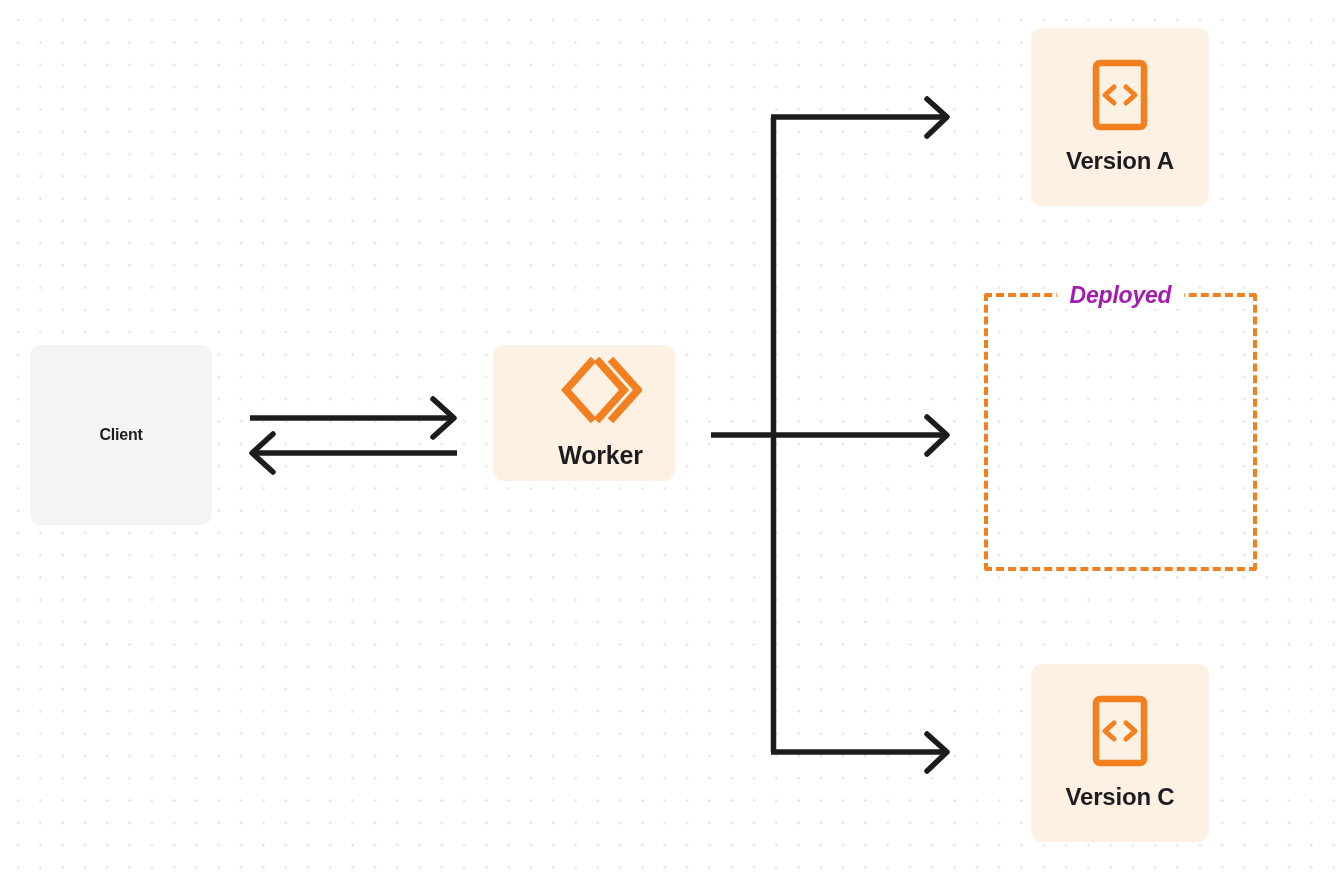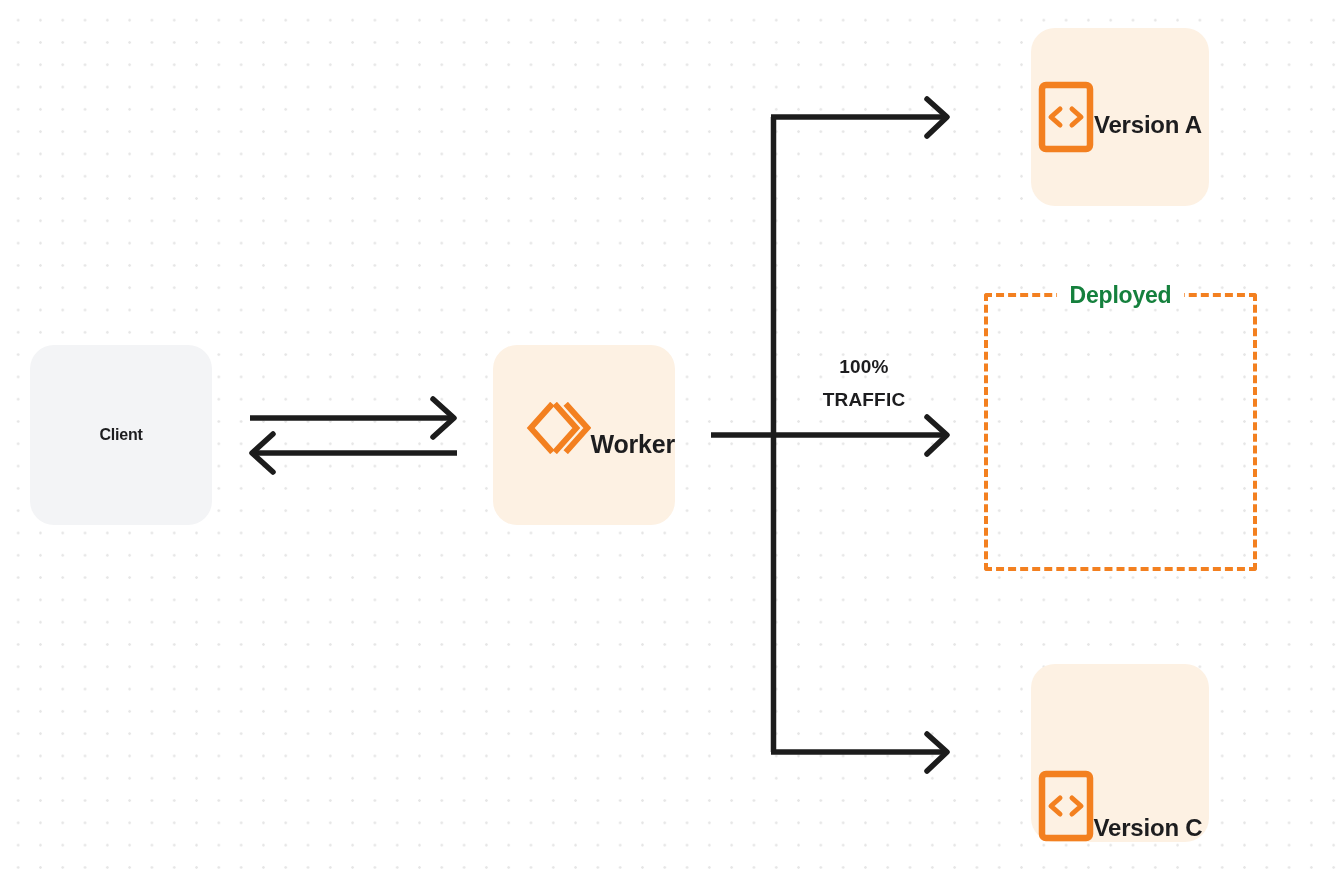--- a/index.html
+++ b/index.html
@@ -22,23 +22,23 @@
   .canvas {
     position: absolute;
     inset: 0;
     width: 1338px;
     height: 878px;
   }
 
   
   .node {
     position: absolute;
-    border-radius: 24px;
+    border-radius: 11px;
     display: flex;
-    flex-direction: row;
+    flex-direction: column;
     align-items: center;
     justify-content: center;
   }
 
   .node-label {
     font-weight: bold;
     color: #1d1d1f;
     letter-spacing: -0.2px;
     text-align: center;
     white-space: nowrap;
@@ -52,21 +52,21 @@
     height: 180px;
     background: #f3f4f6;
   }
   #client-node .node-label { font-size: 16px; }
 
   
   #worker-node {
     left: 493px;
     top: 345px;
     width: 182px;
-    height: 180px;
+    height: 136px;
     background: #fdf1e3;
     padding-left: 33px;
   }
   #worker-node .node-label {
     font-size: 25px;
     margin-top: 18px;
   }
   .worker-logo { width: 82px; height: 66px; display: block; }
 
   
@@ -76,45 +76,46 @@
     background: #fdf1e3;
   }
   .version-card .node-label {
     font-size: 24px;
     margin-top: 16px;
   }
   .code-icon { width: 56px; height: 72px; display: block; }
 
   #version-a-node { left: 1031px; top: 28px; }
   #version-b-node { left: 1031px; top: 345px; }
-  #version-c-node { left: 1031px; top: 664px; align-items: flex-end; }
+  #version-c-node { left: 1031px; top: 664px; }
 
   
   #deployed-group {
     position: absolute;
     left: 984px;
     top: 293px;
     width: 273px;
     height: 278px;
     border: 4px dashed #f38020;
     border-radius: 3px;
   }
 
   #deployed-label {
     position: absolute;
     left: 50%;
     top: -2px;
     transform: translate(-50%, -50%);
     background: #ffffff;
     padding: 0 13px;
-    color: #15803d;
+    color: #a21caf;
     font-size: 23px;
     font-weight: bold;
     white-space: nowrap;
     letter-spacing: -0.2px;
+    font-style: italic;
   }
 
   
   #traffic-label {
     position: absolute;
     left: 790px;
     top: 350px;
     width: 148px;
     text-align: center;
     color: #1d1d1f;
@@ -193,24 +194,20 @@
         <g fill="none" stroke="#f38020" stroke-width="7.5" stroke-linecap="square" stroke-linejoin="miter">
           <polyline points="31,5 6,33 31,61"></polyline>
           <polyline points="39,5 64,33 39,61"></polyline>
           <polyline points="53,5 78,33 53,61"></polyline>
         </g>
       </svg>
     </span>
     <span class="node-label">Worker</span>
   </div>
 
-  <div id="traffic-label">
-    <div>100%</div>
-    <div>TRAFFIC</div>
-  </div>
 
   <div id="deployed-group">
     <span id="deployed-label">Deployed</span>
   </div>
 
   <div class="node version-card" id="version-a-node">
     <span class="code-icon">
       <svg viewBox="0 0 56 72" xmlns="http://www.w3.org/2000/svg">
         <rect x="4" y="4" width="48" height="64" rx="4" ry="4" fill="none" stroke="#f38020" stroke-width="6.5"></rect>
         <g fill="none" stroke="#f38020" stroke-width="5" stroke-linecap="round" stroke-linejoin="round">

